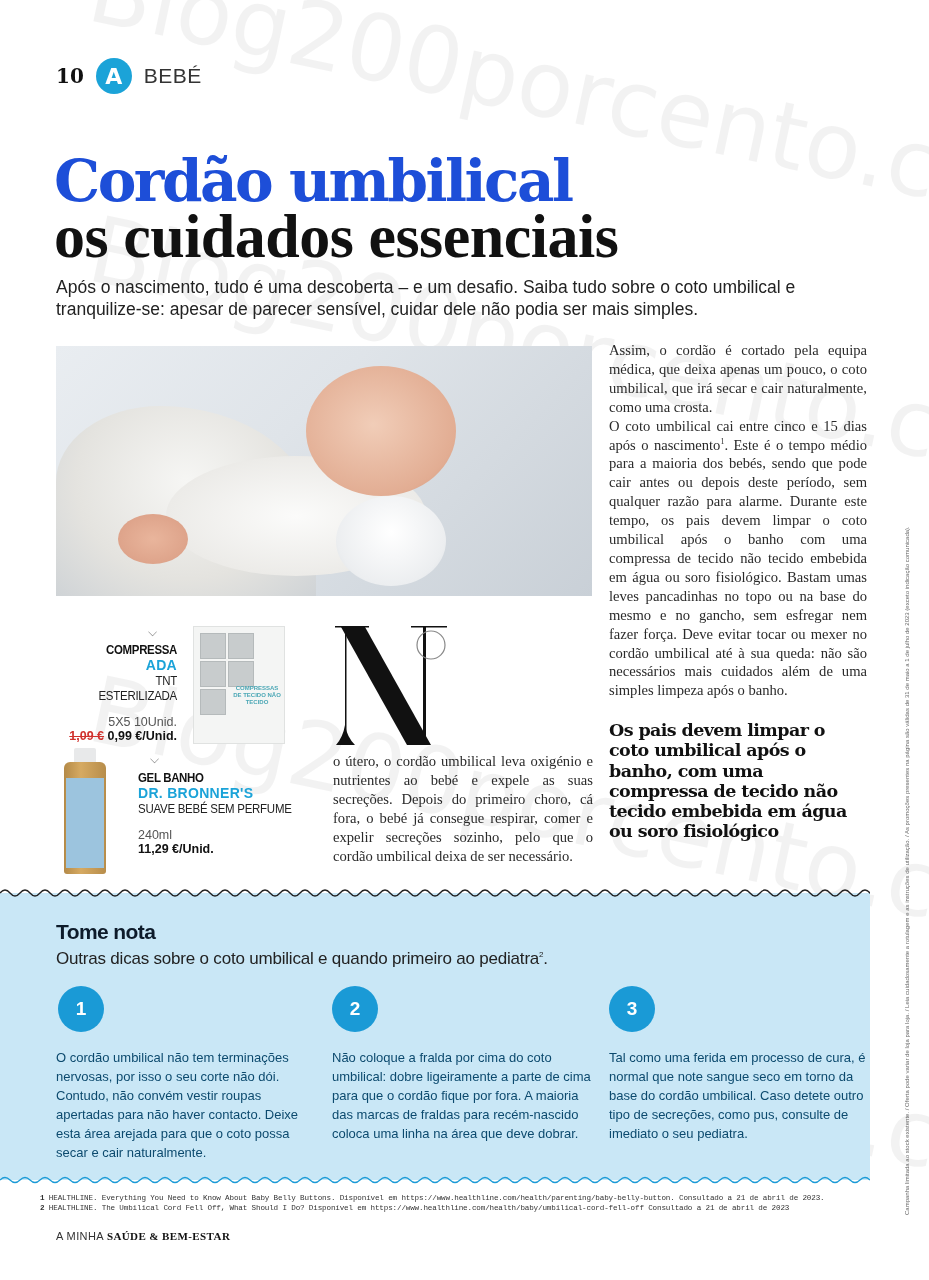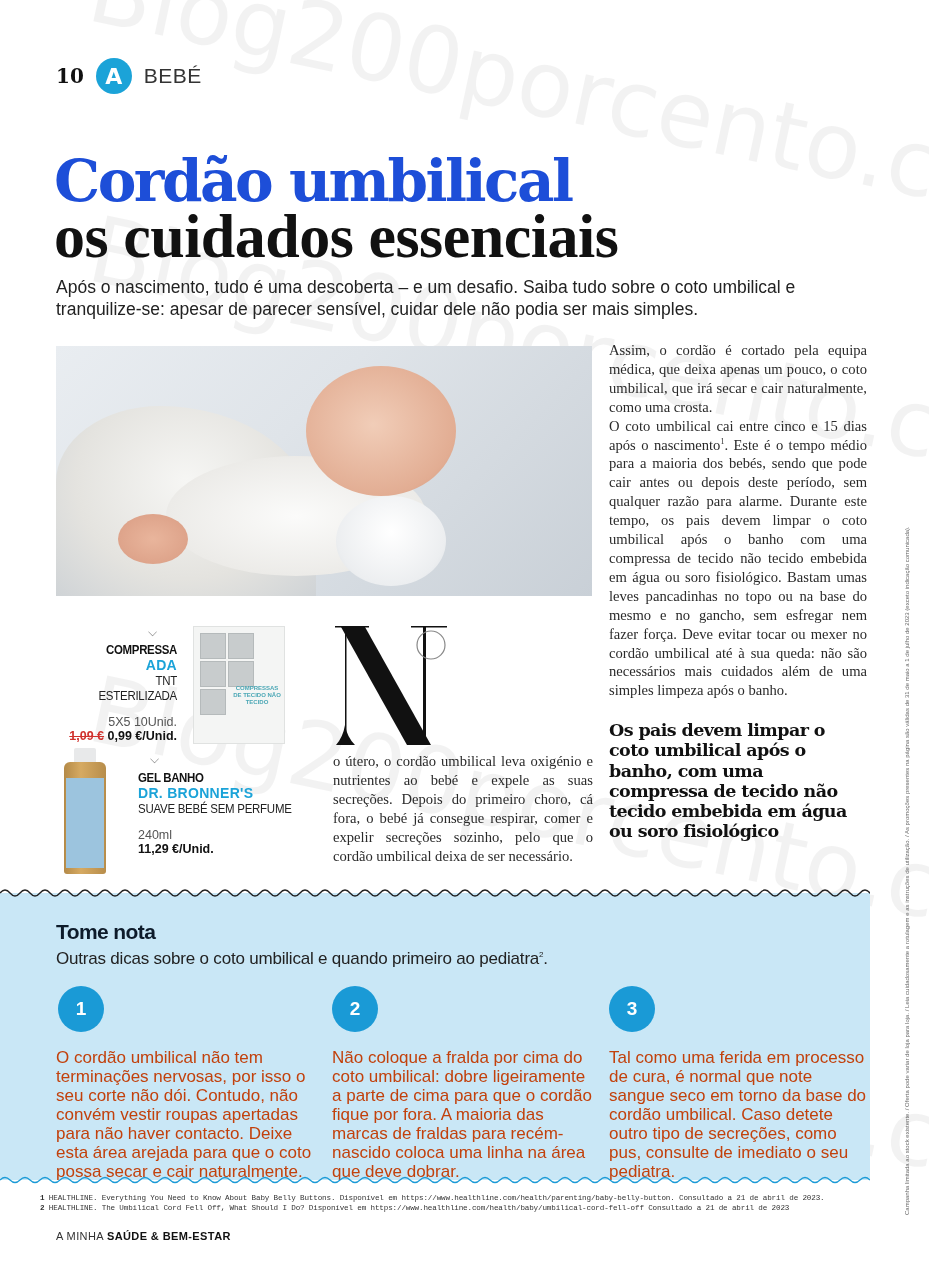--- a/index.html
+++ b/index.html
@@ -51,26 +51,26 @@
   .bottle-cap { position: absolute; left: 10px; top: 0; width: 22px; height: 16px; background: #e8e9ea; border-radius: 2px; }
   .bottle { position: absolute; left: 0; top: 14px; width: 42px; height: 112px; background: linear-gradient(90deg, #b48a48 0%, #d6aa62 40%, #b78d4b 100%); border-radius: 6px 6px 3px 3px; }
   .bottle-label { position: absolute; left: 2px; top: 30px; width: 38px; height: 90px; background: #9cc4de; }
 
   .wave { position: absolute; left: 0; top: 885px; width: 870px; height: 14px; z-index: 3; }
   .tip-box { position: absolute; left: 0; top: 893px; width: 870px; height: 287px; background: #c9e7f6; z-index: 1; }
   .wave-bottom { position: absolute; left: 0; top: 1174px; width: 870px; height: 12px; z-index: 3; }
   .tip-title { position: absolute; left: 56px; top: 920px; font-family: "Liberation Sans", sans-serif; font-weight: bold; font-size: 21px; letter-spacing: -0.6px; color: #0d1b2a; z-index: 2; }
   .tip-sub { position: absolute; left: 56px; top: 949px; font-size: 17px; color: #222; z-index: 2; letter-spacing: -0.2px; }
   .tip-num { position: absolute; width: 46px; height: 46px; border-radius: 50%; background: #1a9ad6; color: #fff; font-weight: bold; font-size: 19px; display: flex; align-items: center; justify-content: center; z-index: 2; }
-  .tip-text { position: absolute; width: 260px; font-size: 17px; line-height: 19px; color: #c2410c; z-index: 2; }
+  .tip-text { position: absolute; width: 260px; font-size: 13px; line-height: 19px; color: #0c4a6e; z-index: 2; }
 
   .refs { position: absolute; left: 40px; top: 1193px; font-size: 7.6px; line-height: 10px; color: #333; z-index: 2; letter-spacing: -0.15px; font-family: Liberation Mono, monospace; }
   .refs b { font-weight: bold; }
   .footer { position: absolute; left: 56px; top: 1230px; font-size: 11px; color: #333; letter-spacing: 0.4px; z-index: 2; }
-  .footer b { color: #111; }
+  .footer b { color: #111; font-family: Liberation Serif, serif; }
 
   .side-note { position: absolute; left: 904px; top: 1215px; transform-origin: left top; transform: rotate(-90deg); white-space: nowrap; font-size: 6px; color: #666; z-index: 2; }
 </style>
 </head>
 <body>
 
 <div class="watermark" style="left:80px; top:40px;">Blog200porcento.com</div>
 <div class="watermark" style="left:80px; top:300px;">Blog200porcento.com</div>
 <div class="watermark" style="left:80px; top:760px;">Blog200porcento.com</div>
 <div class="watermark" style="left:80px; top:1010px;">Blog200porcento.com</div>

